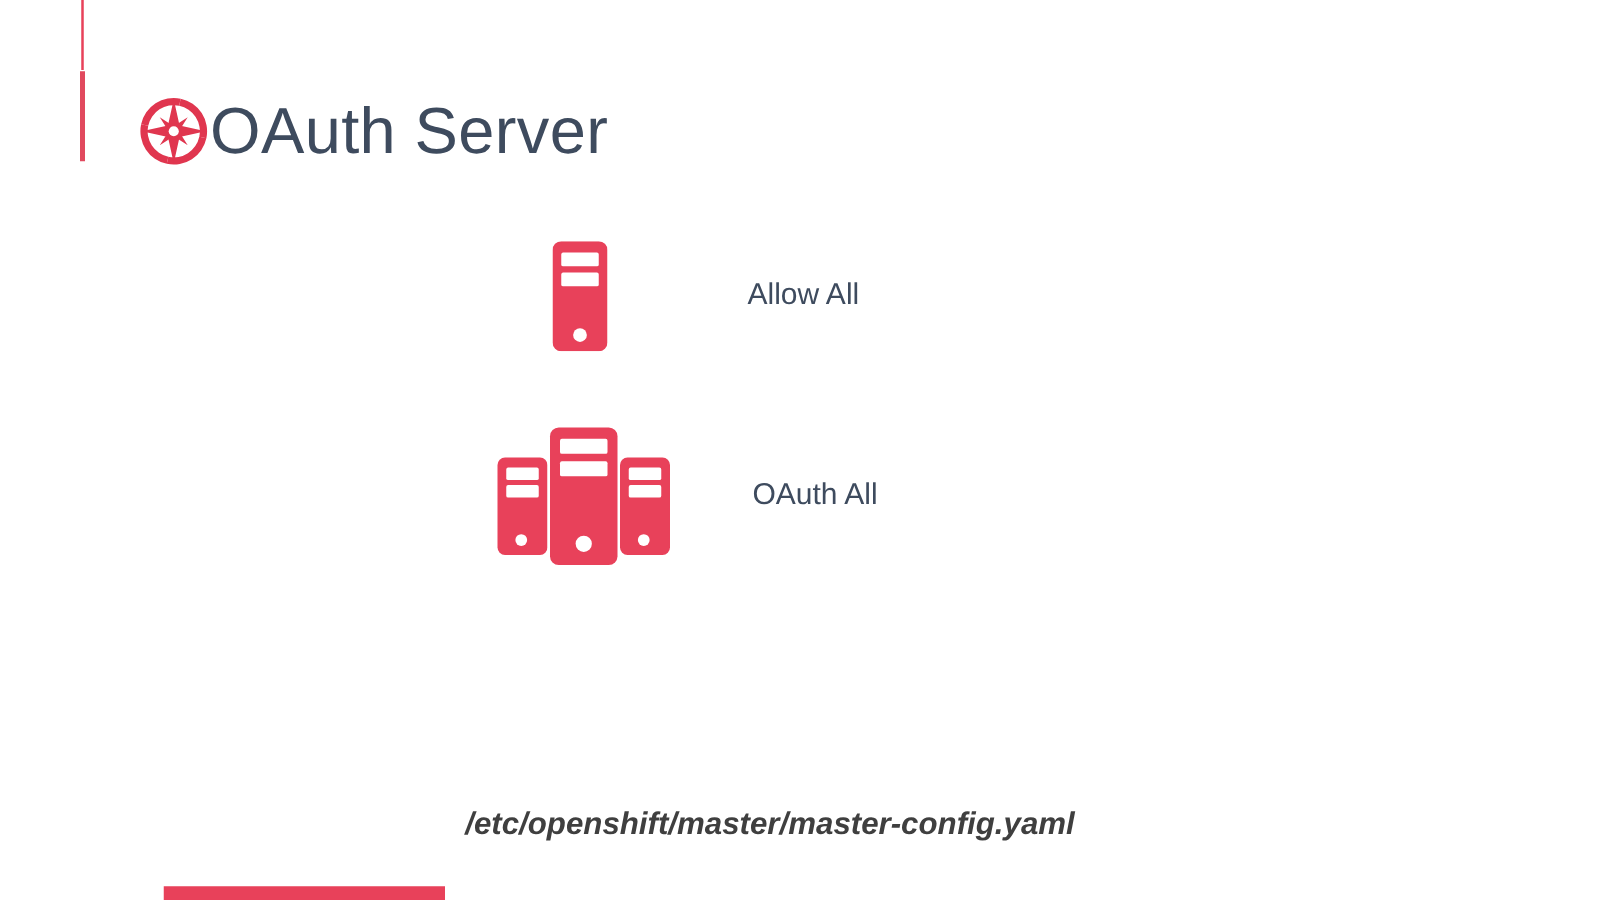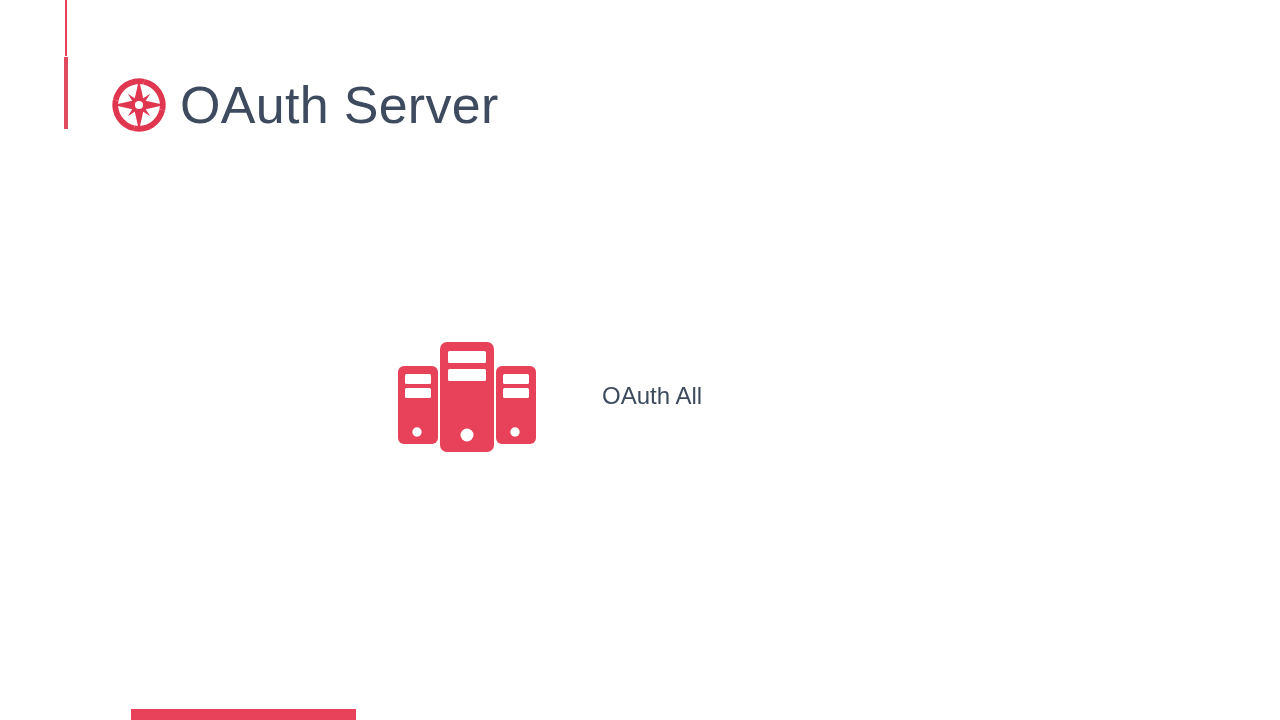--- a/index.html
+++ b/index.html
@@ -39,21 +39,21 @@
     background: #e1495e;
   }
 
   
   .title-row {
     position: absolute;
     left: 110px;
     top: 66px;
     display: flex;
     align-items: center;
-    gap: 12px;
+    gap: 0;
     height: 78px;
   }
   .brand-logo {
     width: 58px;
     height: 58px;
     display: block;
     flex: 0 0 auto;
   }
   .slide-title {
     font-size: 52px;
@@ -165,20 +165,31 @@
 
         <path d="M50 6 L58 42 L94 50 L58 58 L50 94 L42 58 L6 50 L42 42 Z" fill="#e0364f" transform="rotate(45 50 50) scale(0.62) translate(30.6 30.6)"></path>
 
         <circle cx="50" cy="50" r="11" fill="#e0364f"></circle>
         <circle cx="50" cy="50" r="7" fill="#ffffff"></circle>
       </svg>
     </span>
     <span class="slide-title">OAuth Server</span>
   </div>
 
+  <div class="option-row option-allow">
+    <span class="icon-slot icon-slot-single">
+      <svg class="icon-svg icon-single-pos" width="44" height="88" viewBox="0 0 44 88" xmlns="http://www.w3.org/2000/svg" aria-hidden="true">
+        <rect x="0" y="0" width="44" height="88" rx="7" ry="7" fill="#e8415a"></rect>
+        <rect x="7" y="9" width="30" height="11" rx="1.5" fill="#ffffff"></rect>
+        <rect x="7" y="25" width="30" height="11" rx="1.5" fill="#ffffff"></rect>
+        <circle cx="22" cy="75" r="5.5" fill="#ffffff"></circle>
+      </svg>
+    </span>
+    <span class="option-label">Allow All</span>
+  </div>
 
   <div class="option-row option-deny">
     <span class="icon-slot icon-slot-cluster">
       <svg class="icon-svg icon-cluster-pos" width="142" height="120" viewBox="0 0 142 120" xmlns="http://www.w3.org/2000/svg" aria-hidden="true">
 
         <g>
           <rect x="2" y="30" width="40" height="78" rx="6" ry="6" fill="#e8415a"></rect>
           <rect x="9" y="38" width="26" height="10" rx="1.5" fill="#ffffff"></rect>
           <rect x="9" y="52" width="26" height="10" rx="1.5" fill="#ffffff"></rect>
           <circle cx="21" cy="96" r="4.7" fill="#ffffff"></circle>
@@ -196,16 +207,17 @@
           <rect x="44" y="6" width="54" height="110" rx="7" ry="7" fill="#e8415a"></rect>
           <rect x="52" y="15" width="38" height="12" rx="1.5" fill="#ffffff"></rect>
           <rect x="52" y="33" width="38" height="12" rx="1.5" fill="#ffffff"></rect>
           <circle cx="71" cy="99" r="6.5" fill="#ffffff"></circle>
         </g>
       </svg>
     </span>
     <span class="option-label">OAuth All</span>
   </div>
 
+  <div class="config-path">/etc/openshift/master/master-config.yaml</div>
 
   <div class="bottom-bar"></div>
 
 </div>
 
 </body></html>

